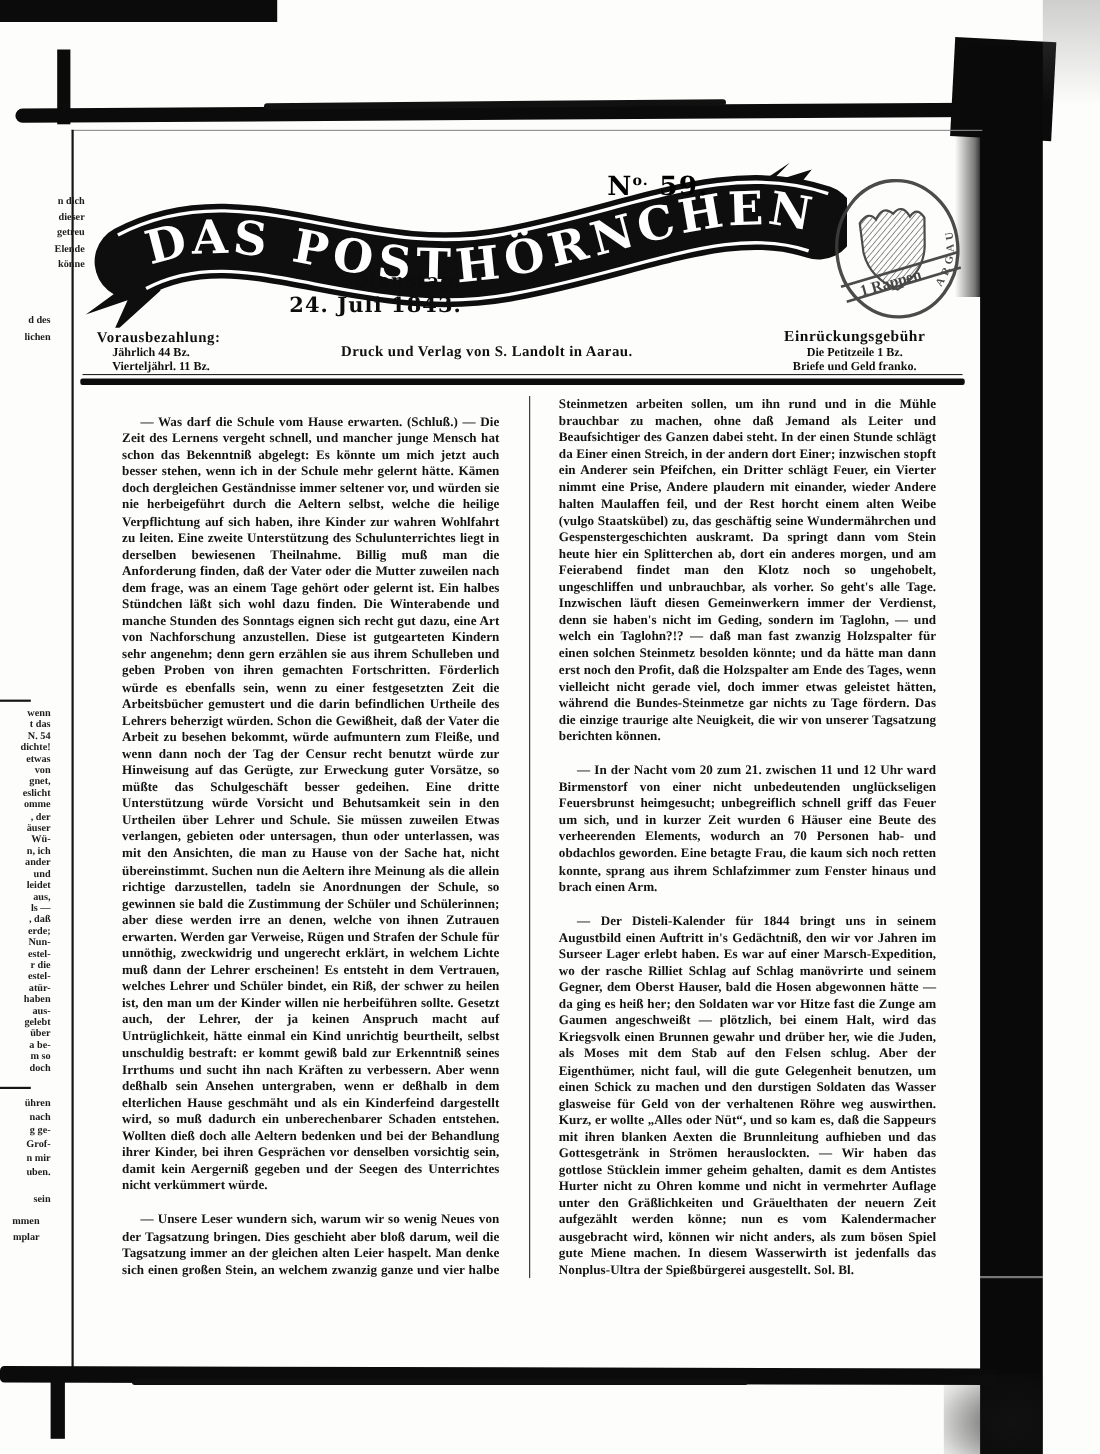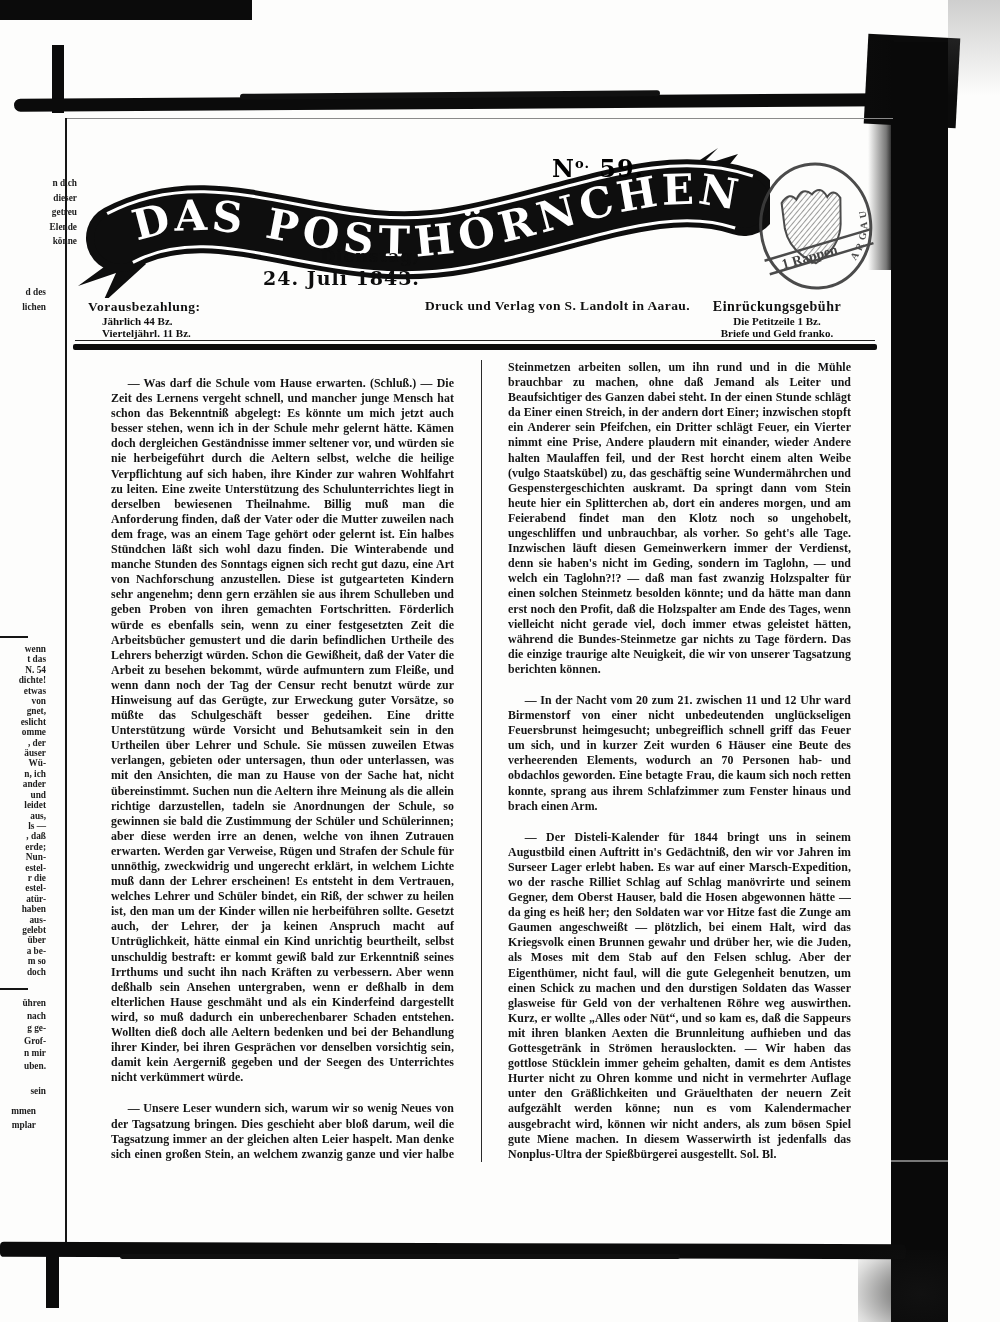--- a/index.html
+++ b/index.html
@@ -41,21 +41,21 @@
   .issue sup{font-size:13px;vertical-align:9px;}
   .dateline{left:230px;top:246px;width:190px;text-align:right;color:#0d0d0d;}
   .dateline .wd{font:700 17px "DejaVu Serif",serif;letter-spacing:1px;}
   .dateline .dt{font:700 19px "DejaVu Serif",serif;letter-spacing:1px;margin-top:1px;}
 
   
   .imp{color:#101010;}
   .imp-left{left:88px;top:299px;width:200px;text-align:left;}
   .imp-left .t{font:700 13.5px "Liberation Serif",serif;letter-spacing:.5px;}
   .imp-left .l{font:700 11px "Liberation Serif",serif;margin-left:14px;}
-  .imp-center{left:310px;top:298px;width:380px;text-align:right;font:700 13.5px "Liberation Serif",serif;letter-spacing:.4px;}
+  .imp-center{left:310px;top:312px;width:380px;text-align:left;font:700 13.5px "Liberation Serif",serif;letter-spacing:.4px;}
   .imp-right{left:672px;top:299px;width:210px;text-align:center;}
   .imp-right .t{font:700 14px "Liberation Serif",serif;letter-spacing:.5px;}
   .imp-right .l{font:700 11px "Liberation Serif",serif;}
 
   .head-rule-thin{left:75px;top:340px;width:800px;height:1px;background:#222;}
   .head-rule{left:73px;top:344px;width:804px;height:6px;background:#0c0c0c;border-radius:2px;}
 
   
   .columns{left:95px;top:360px;width:772px;height:802px;
       column-count:2;column-gap:22px;column-rule:1px solid #2a2a2a;column-fill:auto;

